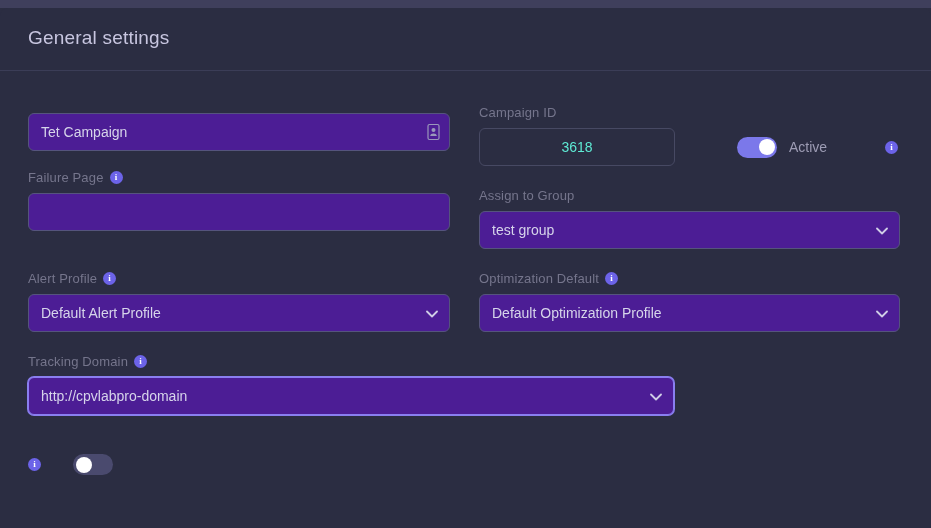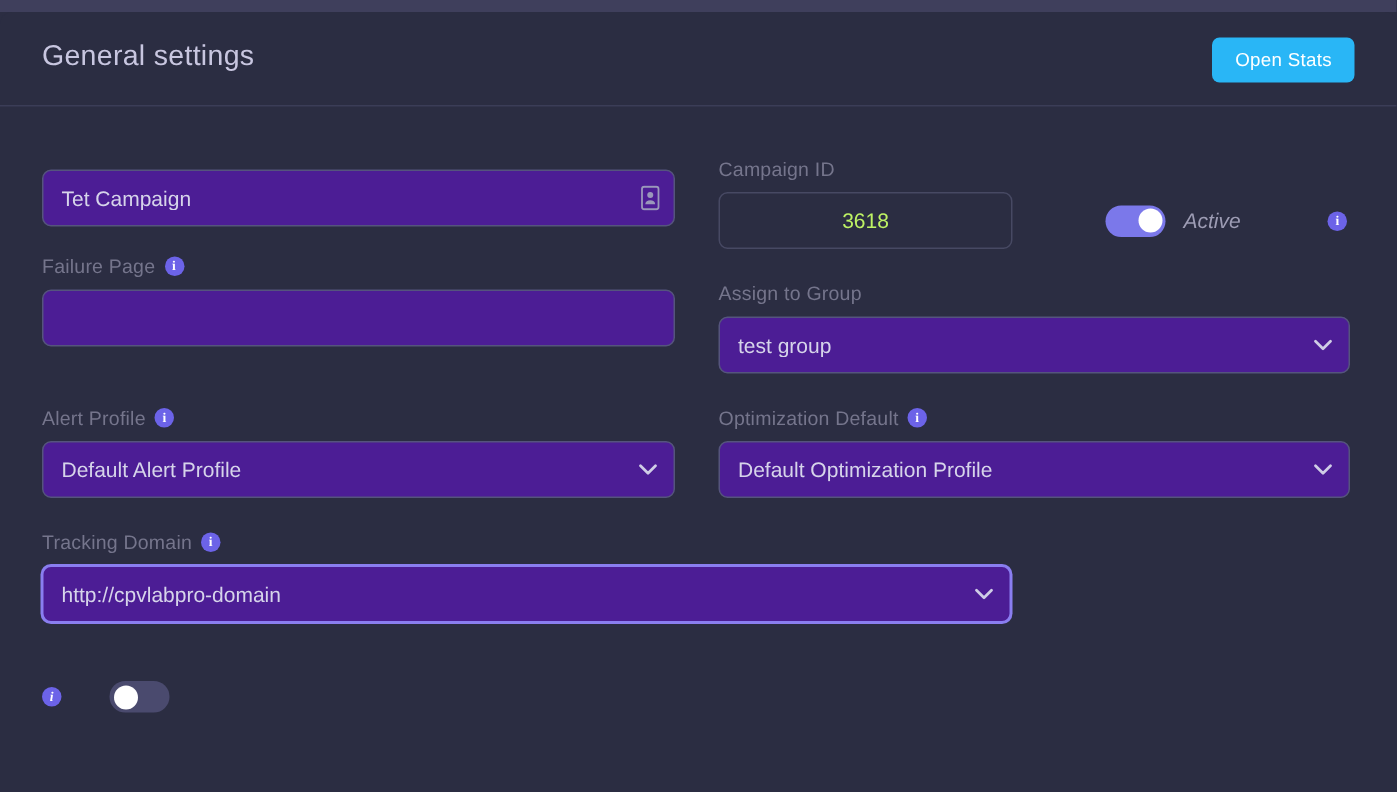--- a/index.html
+++ b/index.html
@@ -96,21 +96,21 @@
     padding: 0 12px;
     width: 100%;
     outline: none;
     display: flex;
     align-items: center;
   }
   input.ctl { display: block; line-height: 36px; }
   .ctl.ghost {
     background: transparent;
     border: 1px solid #474963;
-    color: #bef264;
+    color: #5eead4;
     text-align: center;
   }
   .ctl.focused {
     border: 1px solid #8a7ef0;
     box-shadow: 0 0 0 1px #8a7ef0;
   }
   .select-wrap { position: relative; }
   .select-wrap .chev {
     position: absolute;
     right: 12px; top: 50%;
@@ -149,38 +149,37 @@
     top: 2.5px;
     width: 16px; height: 16px;
     border-radius: 50%;
     background: #ffffff;
   }
   .toggle.on { background: #7b78ea; }
   .toggle.on .knob { right: 2.5px; }
   .toggle.off { background: #4a4a6e; }
   .toggle.off .knob { left: 2.5px; }
 
-  .inline-row { display: flex; align-items: center; font-style: italic; }
+  .inline-row { display: flex; align-items: center; }
   .toggle-label {
     font-size: 14px;
     color: #9d9cb4;
     margin-left: 12px;
     white-space: nowrap;
   }
 </style>
 </head>
 <body>
 
 <div class="top-strip"></div>
 
 <div class="card">
 
   <div class="card-header">
     <div class="page-title">General settings</div>
-    <button class="open-stats-btn">Open Stats</button>
   </div>
 
   <div class="body-area">
 
     <div class="f col-l" style="top:34px;">
       <div class="input-wrap" style="margin-top:8px;">
         <input class="ctl" type="text" value="Tet Campaign" style="">
         <svg class="badge-icon" viewBox="0 0 13 17">
           <rect x="1" y="1" width="11" height="15" rx="1.5" fill="none" stroke="#9a98bb" stroke-width="1.2"></rect>
           <circle cx="6.5" cy="6.5" r="2" fill="#9a98bb"></circle>

